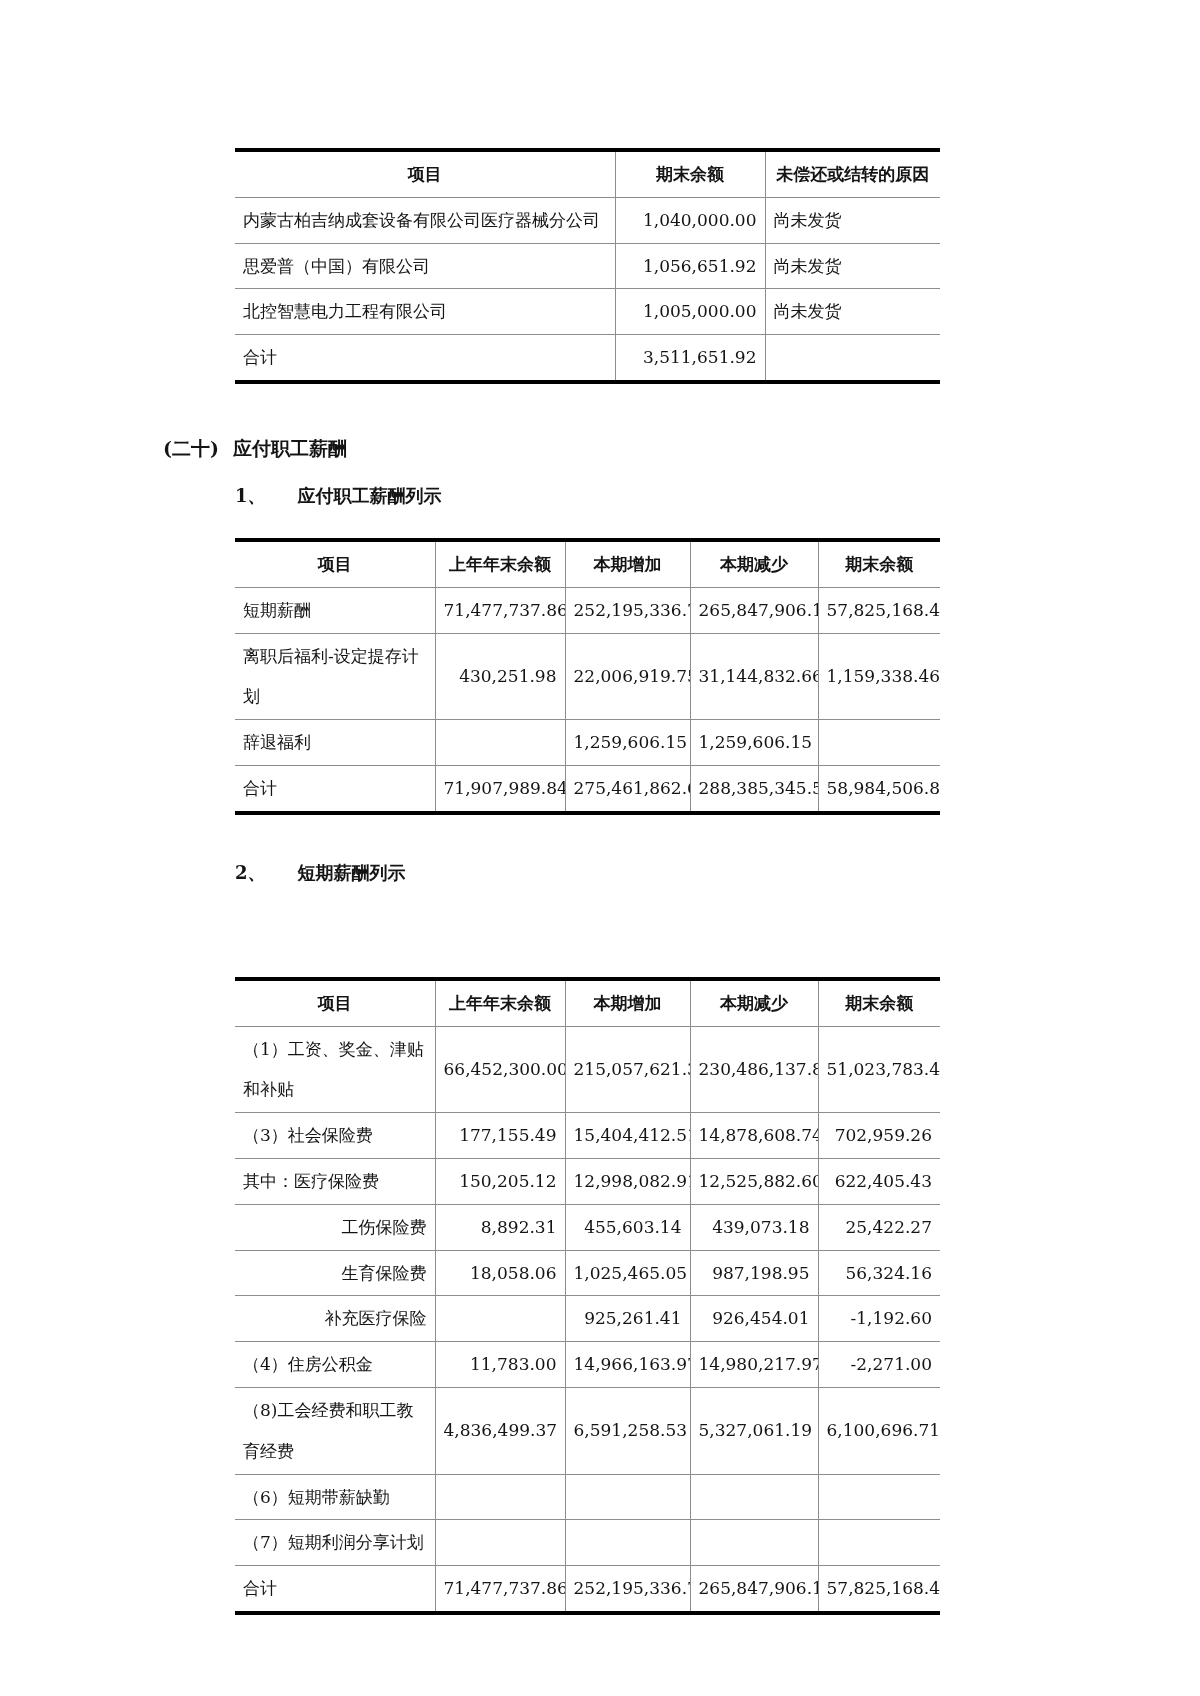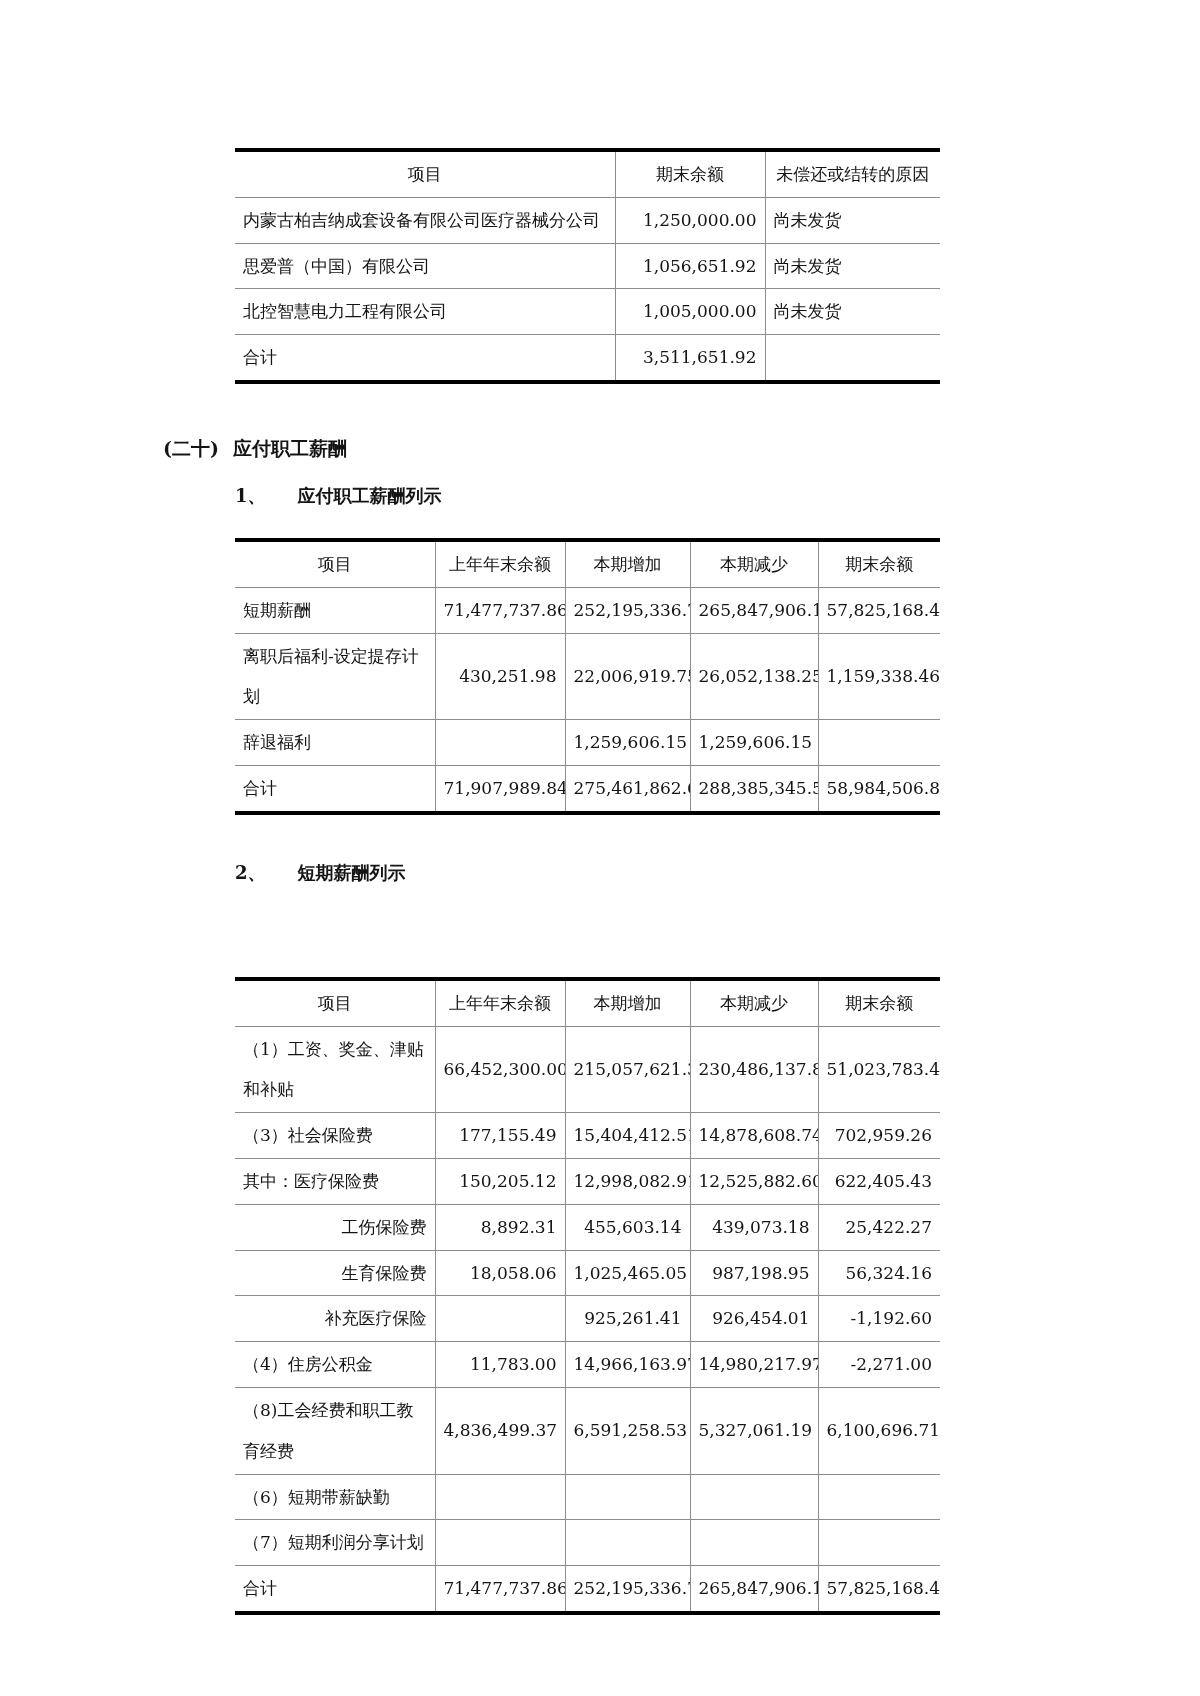--- a/index.html
+++ b/index.html
@@ -27,21 +27,21 @@
     border-left: 1px solid #8d8d8d;
     border-bottom: 1px solid #8d8d8d;
     padding: 2px 8px;
     line-height: 2.4;
     vertical-align: middle;
     font-weight: normal;
     overflow: hidden;
   }
   .tbl th:first-child, .tbl td:first-child { border-left: none; }
   .tbl tr:last-child td { border-bottom: none; }
-  .tbl th { text-align: center; }
+  .tbl th { text-align: center; font-weight: bold; }
   .t-item { text-align: left; padding-left: 12px; }
   .t-ind2 { text-align: right; padding-left: 64px; }
   .t-num { text-align: right; padding-right: 10px; }
   .t-ctr { }
 
   .tbl1 { margin-top: 148px; }
   .h-section {
     margin: 52px 0 16px 163px;
     display: flex; gap: 14px;
     font-size: 19px; font-weight: bold;
@@ -69,21 +69,21 @@
     <thead>
       <tr>
         <th>项目</th>
         <th>期末余额</th>
         <th>未偿还或结转的原因</th>
       </tr>
     </thead>
     <tbody>
       <tr>
         <td class="t-item">内蒙古柏吉纳成套设备有限公司医疗器械分公司</td>
-        <td class="t-num">1,250,000.00</td>
+        <td class="t-num">1,040,000.00</td>
         <td class="t-ctr">尚未发货</td>
       </tr>
       <tr>
         <td class="t-item">思爱普（中国）有限公司</td>
         <td class="t-num">1,056,651.92</td>
         <td class="t-ctr">尚未发货</td>
       </tr>
       <tr>
         <td class="t-item">北控智慧电力工程有限公司</td>
         <td class="t-num">1,005,000.00</td>
@@ -129,21 +129,21 @@
         <td class="t-item">短期薪酬</td>
         <td class="t-num">71,477,737.86</td>
         <td class="t-num">252,195,336.73</td>
         <td class="t-num">265,847,906.17</td>
         <td class="t-num">57,825,168.42</td>
       </tr>
       <tr>
         <td class="t-item">离职后福利-设定提存计划</td>
         <td class="t-num">430,251.98</td>
         <td class="t-num">22,006,919.75</td>
-        <td class="t-num">26,052,138.25</td>
+        <td class="t-num">31,144,832.66</td>
         <td class="t-num">1,159,338.46</td>
       </tr>
       <tr>
         <td class="t-item">辞退福利</td>
         <td class="t-num"></td>
         <td class="t-num">1,259,606.15</td>
         <td class="t-num">1,259,606.15</td>
         <td class="t-num"></td>
       </tr>
       <tr>

